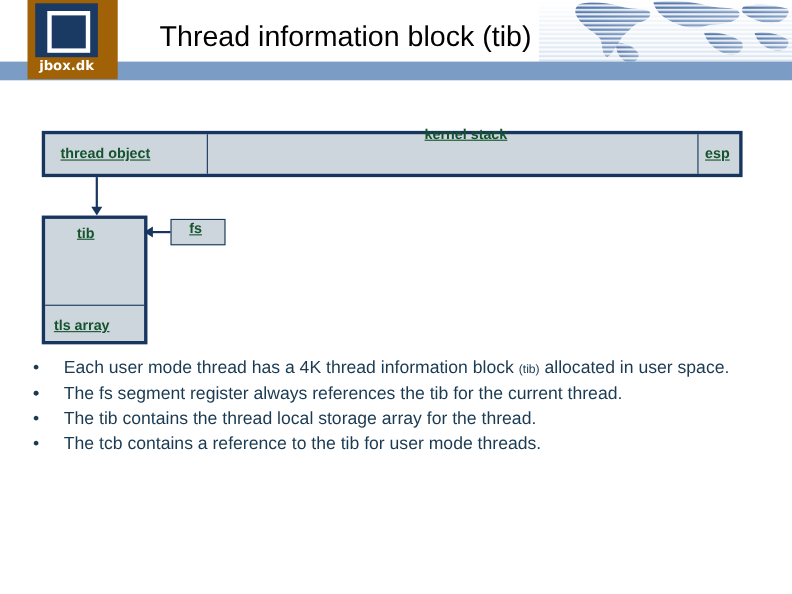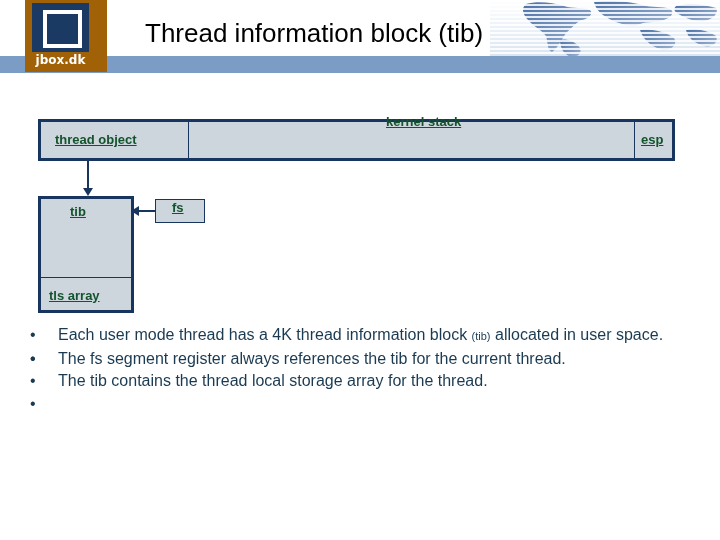--- a/index.html
+++ b/index.html
@@ -272,14 +272,15 @@
   <div class="bullet-item">
     <span class="bullet-mark">•</span>
     <span>The fs segment register always references the tib for the current thread.</span>
   </div>
   <div class="bullet-item">
     <span class="bullet-mark">•</span>
     <span>The tib contains the thread local storage array for the thread.</span>
   </div>
   <div class="bullet-item">
     <span class="bullet-mark">•</span>
+    <span>The tcb contains a reference to the tib for user mode threads.</span>
   </div>
 </div>
 
 </body></html>

